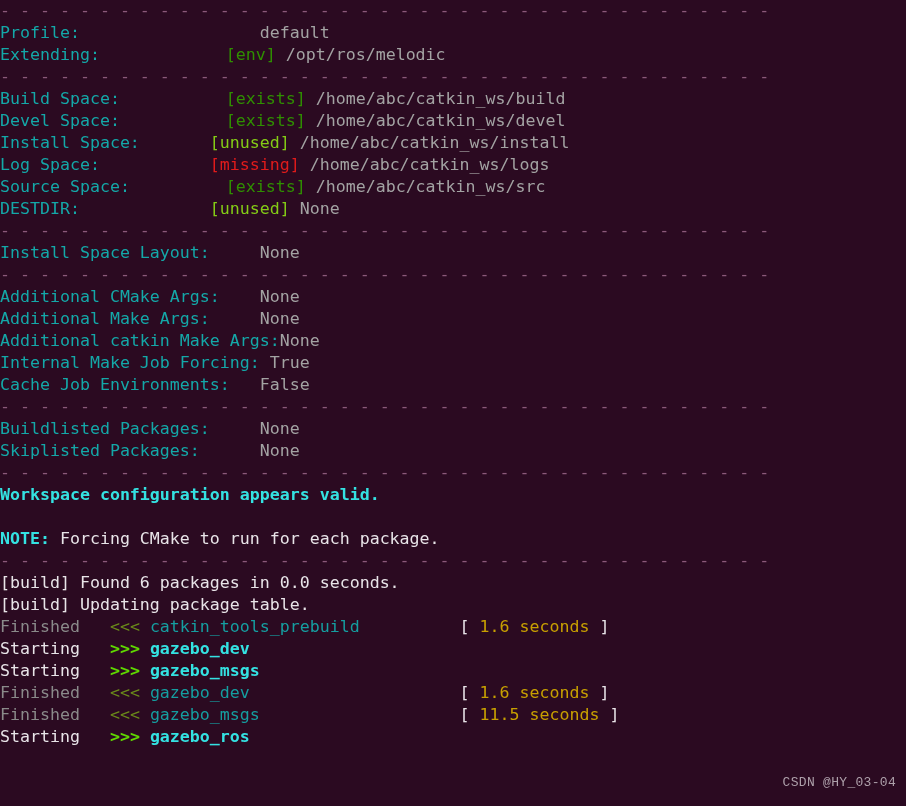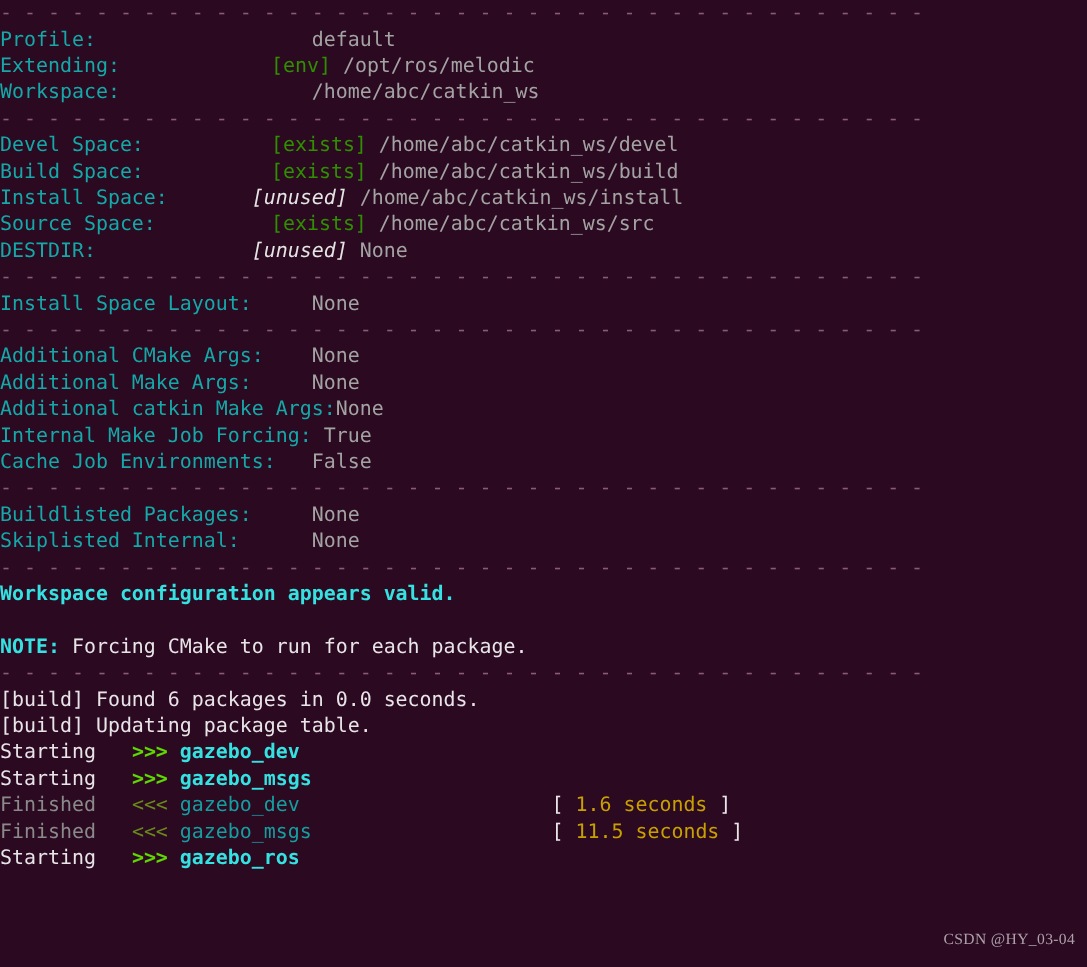--- a/index.html
+++ b/index.html
@@ -30,76 +30,77 @@
     line-height: 22px;
     white-space: pre;
     display: block;
   }
   .sep {
     color: #8b5a7a;
   }
   .label    { color: #14a8a8; }
   .value    { color: #a3a3a3; }
   .tag-ok   { color: #2f8f00; margin-left: 16px; }
-  .tag-un   { color: #e5e5e5; font-style: italic; }
+  .tag-un   { color: #84cc16; }
   .tag-mi   { color: #e01b1b; }
   .white    { color: #e8e4e8; }
   .cyan-b   { color: #34e2e2; font-weight: bold; text-align: right; }
   .green-b  { color: #5fd700; font-weight: bold; }
   .pkg-b    { color: #34e2e2; font-weight: bold; }
   .dim      { color: #8a8a8a; }
   .green-d  { color: #6a8a1a; }
   .pkg-d    { color: #159ea0; }
   .time     { color: #c8a000; }
   .brk      { color: #e8e4e8; }
   #watermark {
     position: absolute;
     right: 10px;
     bottom: 12px;
     color: #b9adb6;
-    font-family: Liberation Serif, serif;
+    font-family: Liberation Mono, monospace;
     font-size: 13px;
     letter-spacing: 0.3px;
     opacity: 0.92;
     white-space: pre;
   }
 </style>
 </head>
 <body>
 
 <div id="terminal">
   <div id="screen">
       <div class="row"><span class="sep">- - - - - - - - - - - - - - - - - - - - - - - - - - - - - - - - - - - - - - -</span></div>
       <div class="row"><span class="label">Profile:             </span><span class="value">     </span><span class="value">default</span></div>
       <div class="row"><span class="label">Extending:           </span><span class="tag-ok">[env] </span><span class="value">/opt/ros/melodic</span></div>
-      <div class="row"><span class="label">Workspace:           </span><span class="value">     </span><span class="value">/home/abc/catkin_ws</span></div>
       <div class="row"><span class="sep">- - - - - - - - - - - - - - - - - - - - - - - - - - - - - - - - - - - - - - -</span></div>
+      <div class="row"><span class="label">Build Space:         </span><span class="tag-ok">[exists] </span><span class="value">/home/abc/catkin_ws/build</span></div>
       <div class="row"><span class="label">Devel Space:         </span><span class="tag-ok">[exists] </span><span class="value">/home/abc/catkin_ws/devel</span></div>
-      <div class="row"><span class="label">Build Space:         </span><span class="tag-ok">[exists] </span><span class="value">/home/abc/catkin_ws/build</span></div>
       <div class="row"><span class="label">Install Space:       </span><span class="tag-un">[unused] </span><span class="value">/home/abc/catkin_ws/install</span></div>
+      <div class="row"><span class="label">Log Space:           </span><span class="tag-mi">[missing] </span><span class="value">/home/abc/catkin_ws/logs</span></div>
       <div class="row"><span class="label">Source Space:        </span><span class="tag-ok">[exists] </span><span class="value">/home/abc/catkin_ws/src</span></div>
       <div class="row"><span class="label">DESTDIR:             </span><span class="tag-un">[unused] </span><span class="value">None</span></div>
       <div class="row"><span class="sep">- - - - - - - - - - - - - - - - - - - - - - - - - - - - - - - - - - - - - - -</span></div>
       <div class="row"><span class="label">Install Space Layout:     </span><span class="value">None</span></div>
       <div class="row"><span class="sep">- - - - - - - - - - - - - - - - - - - - - - - - - - - - - - - - - - - - - - -</span></div>
       <div class="row"><span class="label">Additional CMake Args:    </span><span class="value">None</span></div>
       <div class="row"><span class="label">Additional Make Args:     </span><span class="value">None</span></div>
       <div class="row"><span class="label">Additional catkin Make Args:</span><span class="value">None</span></div>
       <div class="row"><span class="label">Internal Make Job Forcing: </span><span class="value">True</span></div>
       <div class="row"><span class="label">Cache Job Environments:   </span><span class="value">False</span></div>
       <div class="row"><span class="sep">- - - - - - - - - - - - - - - - - - - - - - - - - - - - - - - - - - - - - - -</span></div>
       <div class="row"><span class="label">Buildlisted Packages:     </span><span class="value">None</span></div>
-      <div class="row"><span class="label">Skiplisted Internal:      </span><span class="value">None</span></div>
+      <div class="row"><span class="label">Skiplisted Packages:      </span><span class="value">None</span></div>
       <div class="row"><span class="sep">- - - - - - - - - - - - - - - - - - - - - - - - - - - - - - - - - - - - - - -</span></div>
       <div class="row"><span class="cyan-b">Workspace configuration appears valid.</span></div>
       <div class="row"></div>
       <div class="row"><span class="cyan-b">NOTE:</span><span class="white"> Forcing CMake to run for each package.</span></div>
       <div class="row"><span class="sep">- - - - - - - - - - - - - - - - - - - - - - - - - - - - - - - - - - - - - - -</span></div>
       <div class="row"><span class="white">[build] Found 6 packages in 0.0 seconds.</span></div>
       <div class="row"><span class="white">[build] Updating package table.</span></div>
+      <div class="row"><span class="dim">Finished   </span><span class="green-d">&lt;&lt;&lt; </span><span class="pkg-d">catkin_tools_prebuild</span><span class="white">          </span><span class="brk">[</span><span class="time"> 1.6 seconds </span><span class="brk">]</span></div>
       <div class="row"><span class="white">Starting   </span><span class="green-b">&gt;&gt;&gt; </span><span class="pkg-b">gazebo_dev</span></div>
       <div class="row"><span class="white">Starting   </span><span class="green-b">&gt;&gt;&gt; </span><span class="pkg-b">gazebo_msgs</span></div>
       <div class="row"><span class="dim">Finished   </span><span class="green-d">&lt;&lt;&lt; </span><span class="pkg-d">gazebo_dev</span><span class="white">                     </span><span class="brk">[</span><span class="time"> 1.6 seconds </span><span class="brk">]</span></div>
       <div class="row"><span class="dim">Finished   </span><span class="green-d">&lt;&lt;&lt; </span><span class="pkg-d">gazebo_msgs</span><span class="white">                    </span><span class="brk">[</span><span class="time"> 11.5 seconds </span><span class="brk">]</span></div>
       <div class="row"><span class="white">Starting   </span><span class="green-b">&gt;&gt;&gt; </span><span class="pkg-b">gazebo_ros</span></div>
     </div>
   <div id="watermark">CSDN @HY_03-04</div>
 </div>
 
 </body></html>

